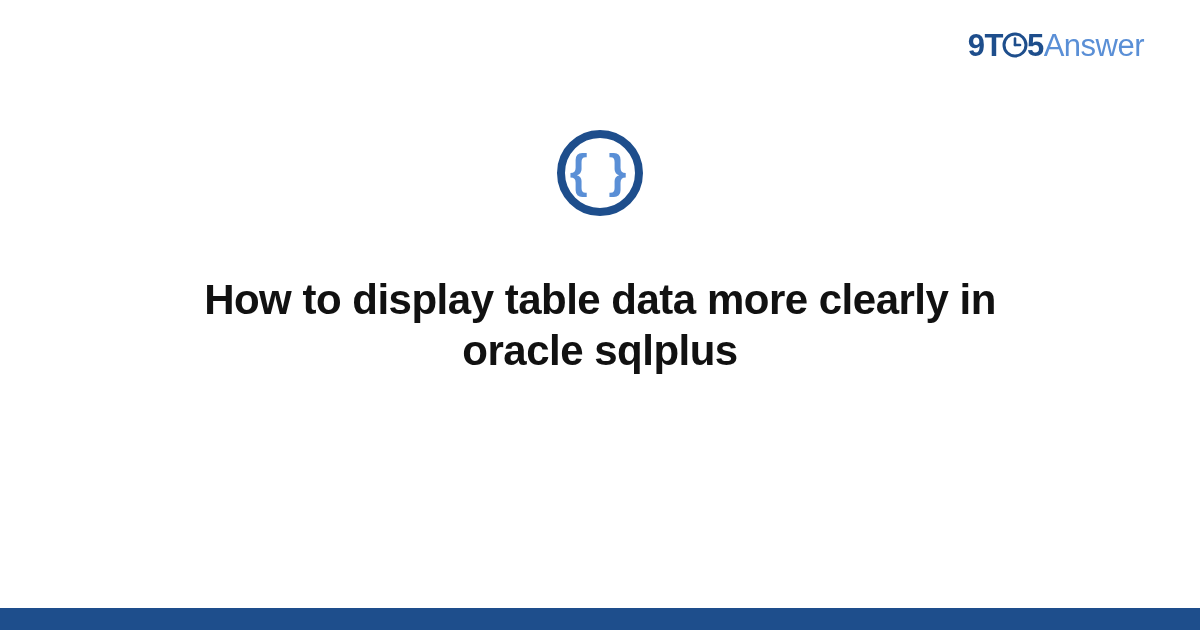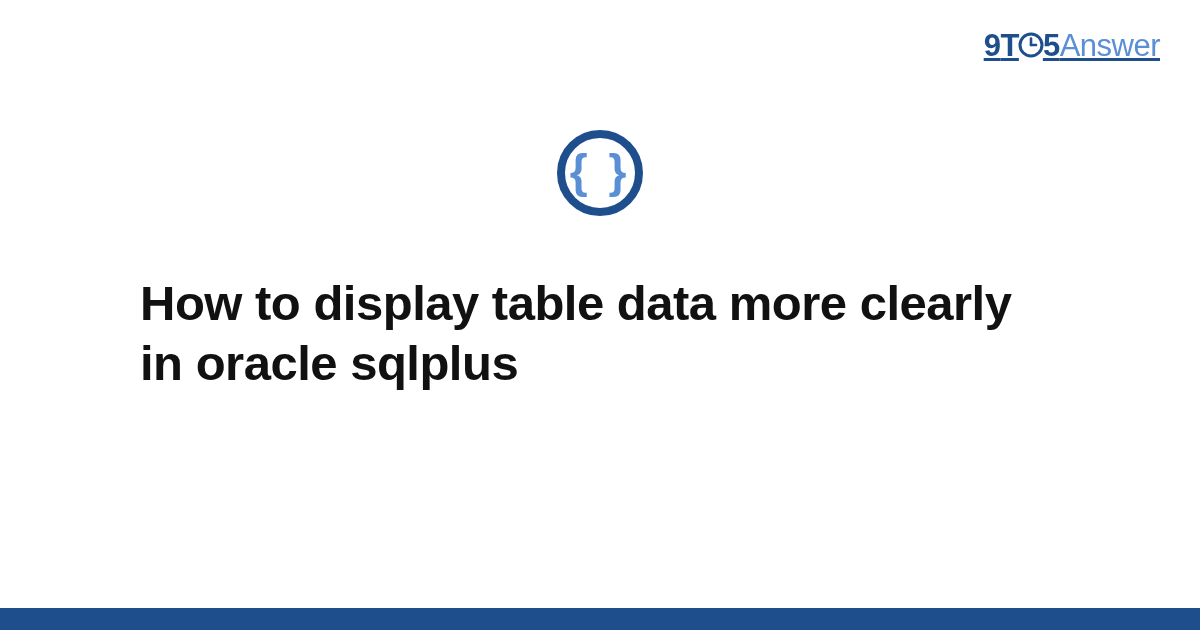--- a/index.html
+++ b/index.html
@@ -5,26 +5,25 @@
   * { margin: 0; padding: 0; box-sizing: border-box; }
   html, body { width: 1200px; height: 630px; overflow: hidden; }
   body {
     background: #ffffff;
     font-family: Arial, Helvetica, sans-serif;
     position: relative;
   }
   .logo {
     position: absolute;
     top: 28px;
-    right: 40px;
+    right: 56px;
     font-size: 31px;
     font-weight: 600;
     letter-spacing: -0.5px;
     color: #1e4e8c;
-    text-decoration: underline;
   }
   .logo .nine { color: #1e4e8c; }
   .logo .t { color: #1e4e8c; }
   .logo .clock {
     display: inline-flex;
     align-items: center;
     justify-content: center;
     vertical-align: -2px;
     margin: 0 -1px;
   }
@@ -52,23 +51,23 @@
   .badge-inner {
     font-size: 46px;
     font-weight: 700;
     color: #5a8fd6;
     letter-spacing: 4px;
     line-height: 1;
     transform: translateY(-2px);
   }
   h1.title {
     color: #111111;
-    font-size: 49px;
+    font-size: 42px;
     font-weight: 700;
-    text-align: left;
+    text-align: center;
     line-height: 1.22;
     max-width: 920px;
     letter-spacing: -0.5px;
   }
   .footer-bar {
     position: absolute;
     left: 0; right: 0; bottom: 0;
     height: 22px;
     background: #1e4e8c;
   }

